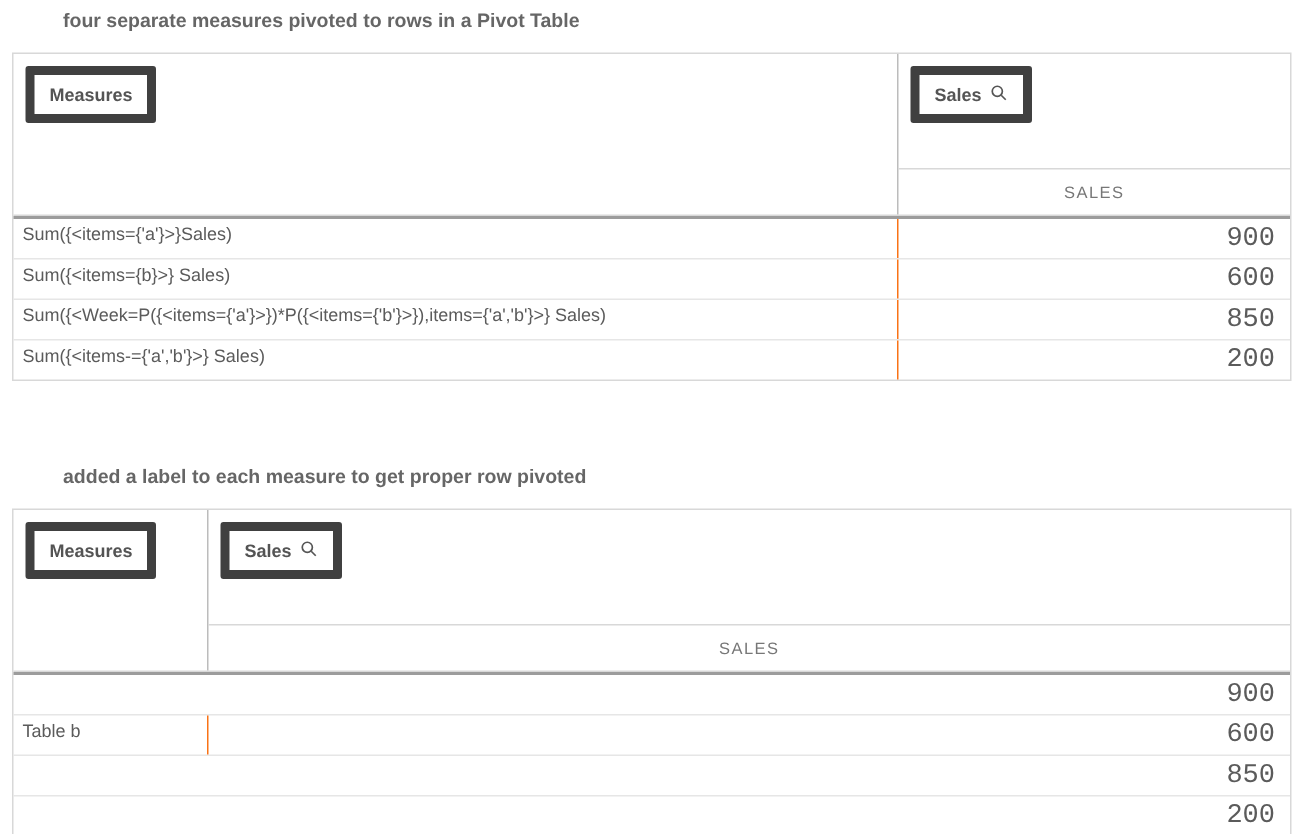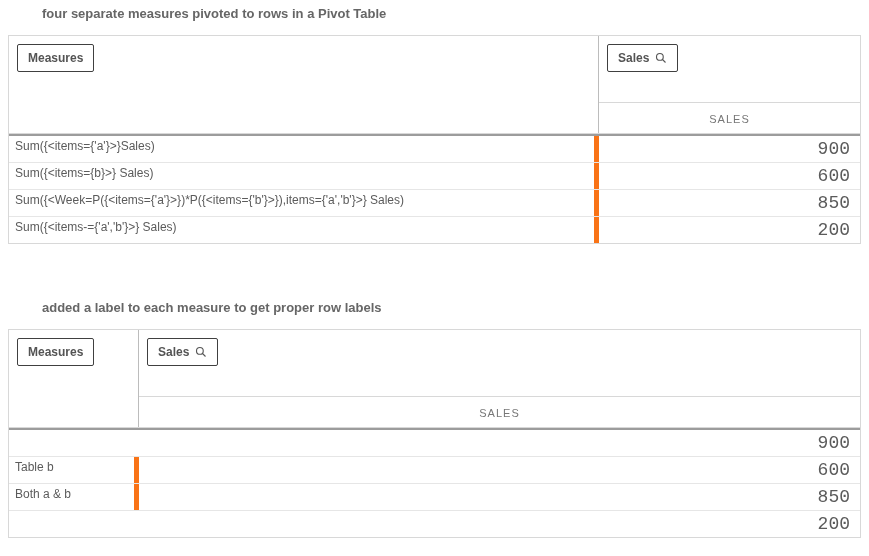--- a/index.html
+++ b/index.html
@@ -41,23 +41,23 @@
     display: flex;
     flex-direction: column;
     gap: 22px;
   }
   .hdr-right.wide { flex: 1; }
   .hdr-chip-row {
     padding: 8px 8px;
   }
   .chip {
     display: inline-flex;
-    align-items: center;
+    align-items: flex-start;
     gap: 6px;
-    border: 1px solid #404040;
+    border: 6px solid #404040;
     border-radius: 2px;
     padding: 6px 10px;
     font-weight: bold;
     font-size: 12px;
     color: #545454;
     background: #fff;
     cursor: pointer;
   }
   .chip .mag {
     width: 12px; height: 12px;
@@ -73,21 +73,21 @@
   .rows { }
   .row {
     display: flex;
     align-items: stretch;
     border-top: 1px solid #e6e6e6;
   }
   .row:first-child { border-top: 2px solid #9c9c9c; }
   .row-label {
     flex: 0 0 590px;
     padding: 3px 6px 3px 6px;
-    border-right: 5px solid #f97316;
+    border-right: 1px solid #f97316;
     font-size: 12px;
     color: #5b5b5b;
     white-space: nowrap;
     overflow: hidden;
   }
   .row-label.narrow { flex: 0 0 130px; }
   .row-val {
     flex: 1;
     text-align: right;
     padding: 3px 10px 3px 6px;
@@ -138,21 +138,21 @@
       </div>
       <div class="row">
         <div class="row-label">Sum({&lt;items-={'a','b'}&gt;} Sales)</div>
         <div class="row-val">200</div>
       </div>
     </div>
   </div>
 </div>
 
 <div class="section">
-  <div class="section-title">added a label to each measure to get proper row labels</div>
+  <div class="section-title">added a label to each measure to get proper row pivoted</div>
 
   <div class="pivot">
     <div class="pivot-header">
       <div class="hdr-left narrow">
         <span class="chip">
           <span>Measures</span>
         </span>
       </div>
       <div class="hdr-right wide">
         <div class="hdr-chip-row">
@@ -170,21 +170,20 @@
 
     <div class="rows">
       <div class="row">
         <div class="row-val">900</div>
       </div>
       <div class="row">
         <div class="row-label narrow">Table b</div>
         <div class="row-val">600</div>
       </div>
       <div class="row">
-        <div class="row-label narrow">Both a &amp; b</div>
         <div class="row-val">850</div>
       </div>
       <div class="row">
         <div class="row-val">200</div>
       </div>
     </div>
   </div>
 </div>
 
 </body></html>

